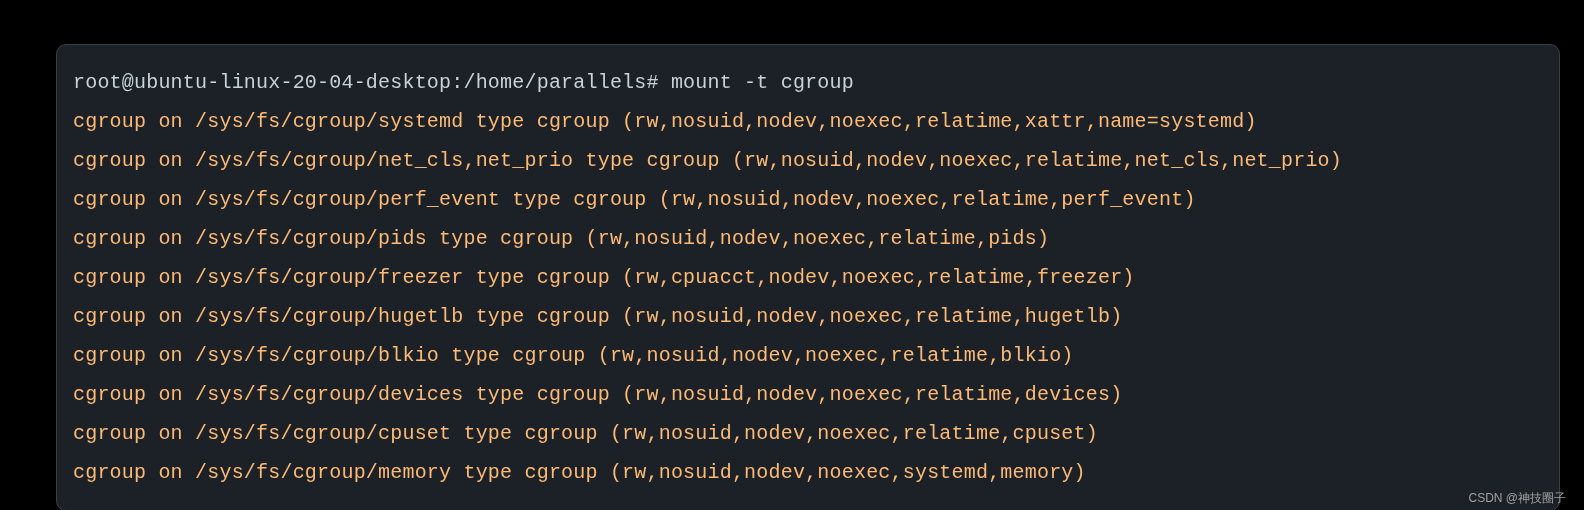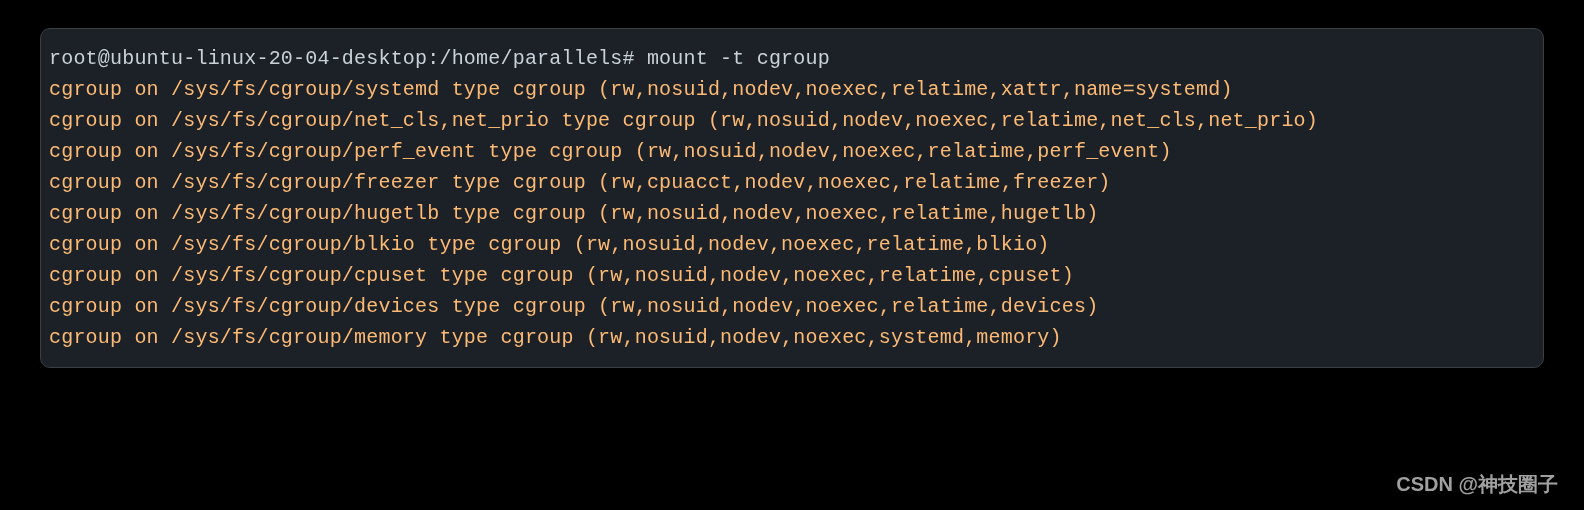--- a/index.html
+++ b/index.html
@@ -1,16 +1,16 @@
 <!DOCTYPE html>
 <html><head>
   <meta charset="utf-8">
   <style>
     * {
-      margin: 0;
+      margin: 8px;
       padding: 0;
       box-sizing: border-box;
     }
     body {
       background-color: #000000;
       width: 1584px;
       height: 510px;
       font-family: "Consolas", "Monaco", "Courier New", monospace;
       font-size: 20px;
       line-height: 1.55;
@@ -33,34 +33,34 @@
       letter-spacing: 0.2px;
     }
     .prompt-line {
       color: #c9d1d9;
     }
     .watermark {
       position: absolute;
       bottom: 10px;
       right: 26px;
       font-family: -apple-system, "PingFang SC", "Microsoft YaHei", sans-serif;
-      font-size: 20px;
+      font-size: 12px;
       color: #a0a0a0;
-      font-weight: bold;
     }
   </style>
 </head>
 <body>
 
 <div class="terminal-container">
   <div class="terminal-line prompt-line">root@ubuntu-linux-20-04-desktop:/home/parallels# mount -t cgroup</div>
   <div class="terminal-line">cgroup on /sys/fs/cgroup/systemd type cgroup (rw,nosuid,nodev,noexec,relatime,xattr,name=systemd)</div>
   <div class="terminal-line">cgroup on /sys/fs/cgroup/net_cls,net_prio type cgroup (rw,nosuid,nodev,noexec,relatime,net_cls,net_prio)</div>
   <div class="terminal-line">cgroup on /sys/fs/cgroup/perf_event type cgroup (rw,nosuid,nodev,noexec,relatime,perf_event)</div>
+  <div class="terminal-line">cgroup on /sys/fs/cgroup/pids type cgroup (rw,nosuid,nodev,noexec,relatime,pids)</div>
   <div class="terminal-line">cgroup on /sys/fs/cgroup/freezer type cgroup (rw,cpuacct,nodev,noexec,relatime,freezer)</div>
   <div class="terminal-line">cgroup on /sys/fs/cgroup/hugetlb type cgroup (rw,nosuid,nodev,noexec,relatime,hugetlb)</div>
   <div class="terminal-line">cgroup on /sys/fs/cgroup/blkio type cgroup (rw,nosuid,nodev,noexec,relatime,blkio)</div>
+  <div class="terminal-line">cgroup on /sys/fs/cgroup/devices type cgroup (rw,nosuid,nodev,noexec,relatime,devices)</div>
   <div class="terminal-line">cgroup on /sys/fs/cgroup/cpuset type cgroup (rw,nosuid,nodev,noexec,relatime,cpuset)</div>
-  <div class="terminal-line">cgroup on /sys/fs/cgroup/devices type cgroup (rw,nosuid,nodev,noexec,relatime,devices)</div>
   <div class="terminal-line">cgroup on /sys/fs/cgroup/memory type cgroup (rw,nosuid,nodev,noexec,systemd,memory)</div>
 </div>
 
 <div class="watermark">CSDN @神技圈子</div>
 
 </body></html>

